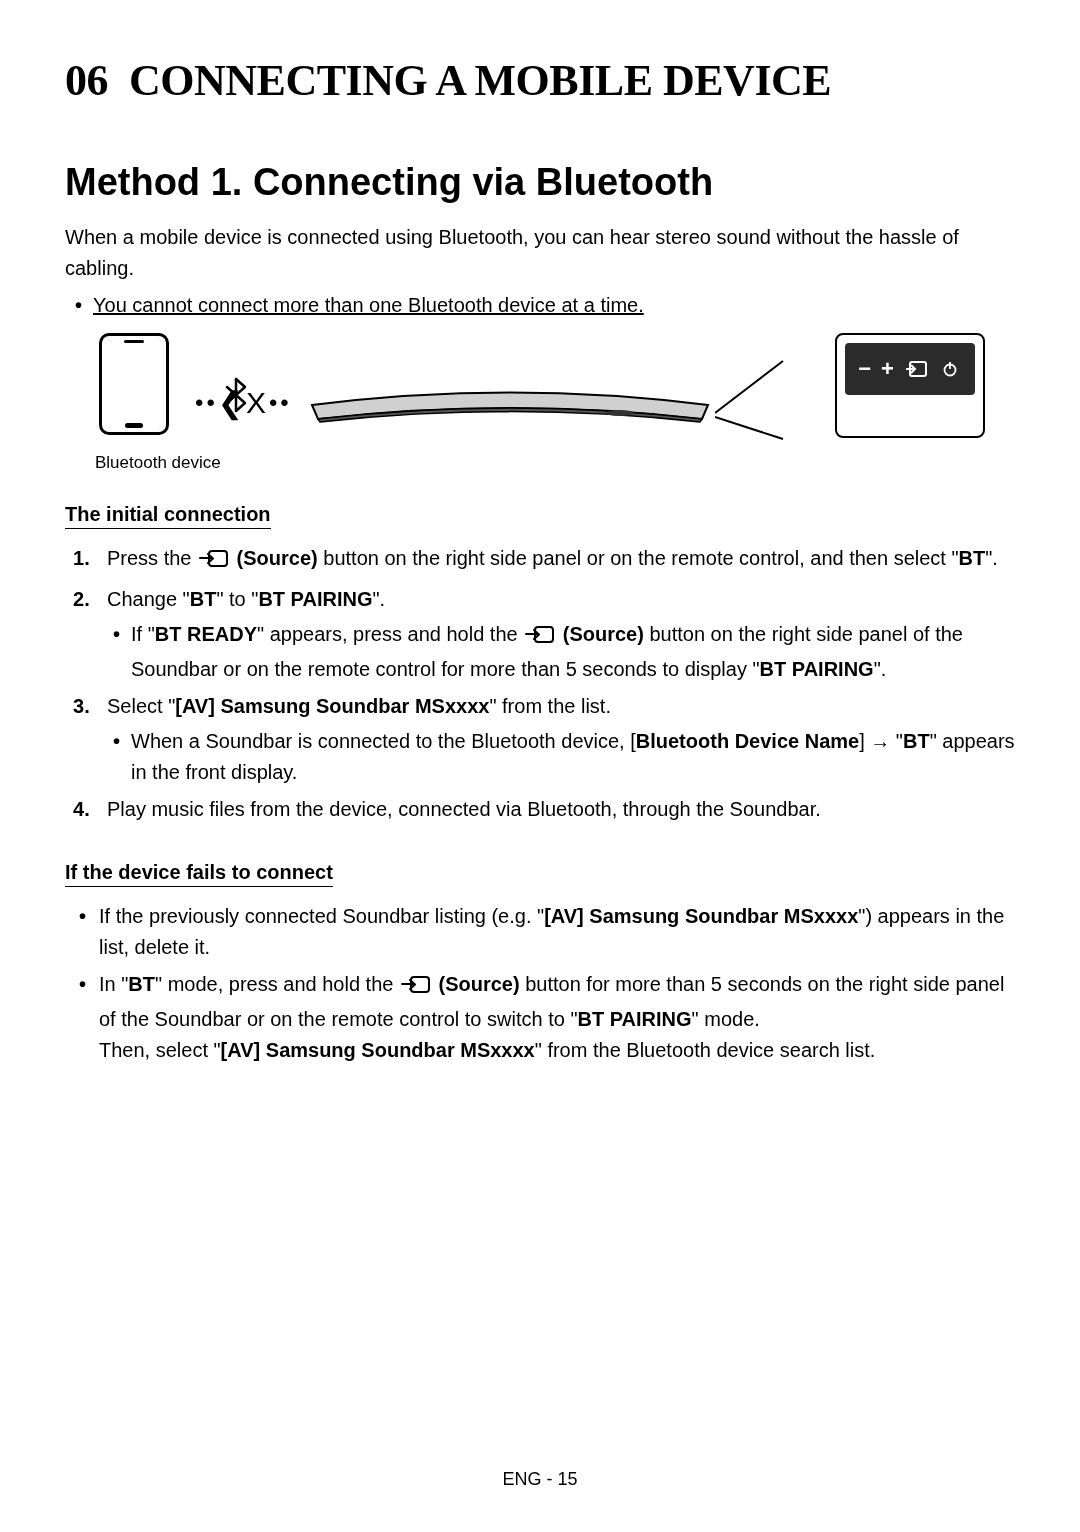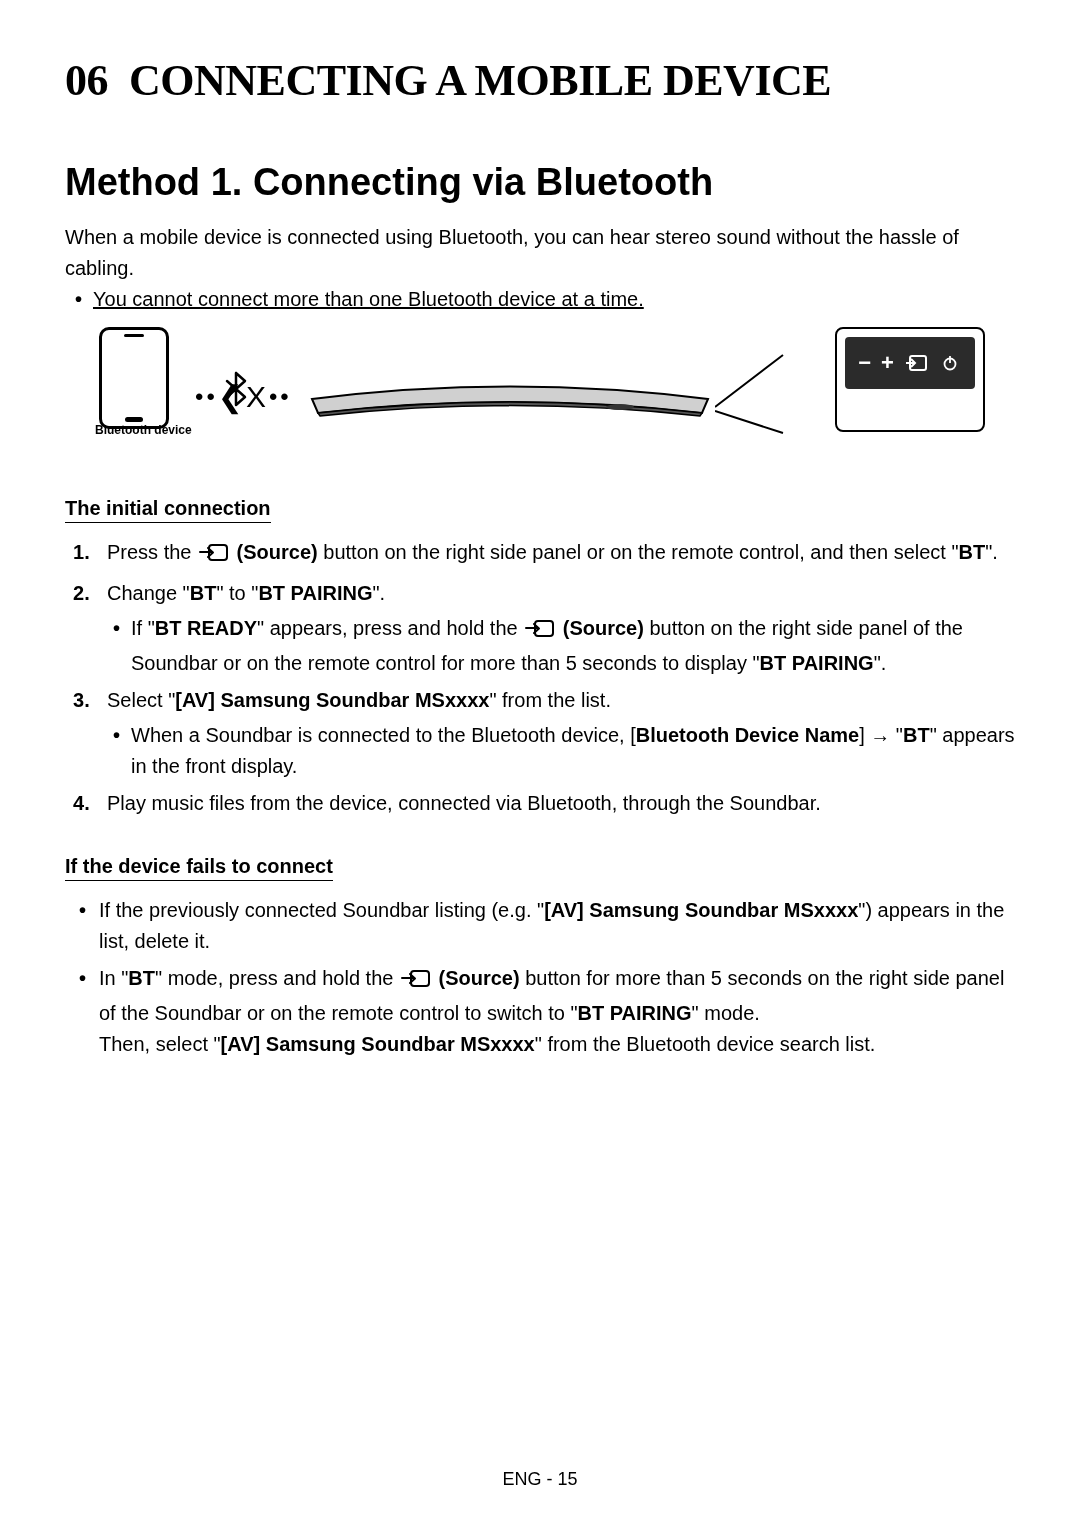--- a/index.html
+++ b/index.html
@@ -24,20 +24,21 @@
       font-family: Liberation Serif, serif;
     }
     .section-title {
       font-size: 38px;
       font-weight: 700;
       margin-bottom: 18px;
     }
     .section-intro {
       font-size: 20px;
       line-height: 1.55;
+      margin-bottom: 6px;
     }
     ul.bullet-top {
       list-style: none;
       padding-left: 28px;
       margin-bottom: 12px;
     }
     ul.bullet-top li::before {
       content: "•";
       display: inline-block;
       width: 18px;
@@ -139,23 +140,23 @@
       height: 20px;
     }
     .connector-line {
       position: absolute;
       left: 620px;
       top: 18px;
     }
     .caption {
       position: absolute;
       left: 0;
-      top: 96px;
-      font-size: 12px;
-      font-weight: 700;
+      top: 120px;
+      font-size: 17px;
+      font-weight: 400;
     }
     .sub-heading {
       font-size: 20px;
       font-weight: 700;
       border-bottom: 1px solid #000;
       display: inline-block;
       padding-bottom: 2px;
       margin-top: 30px;
       margin-bottom: 14px;
     }

